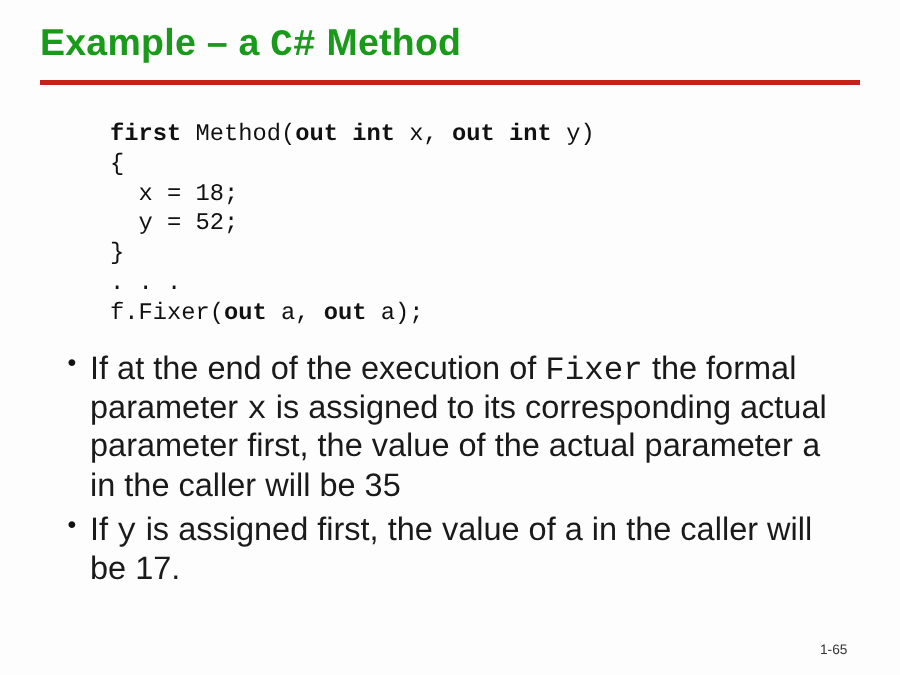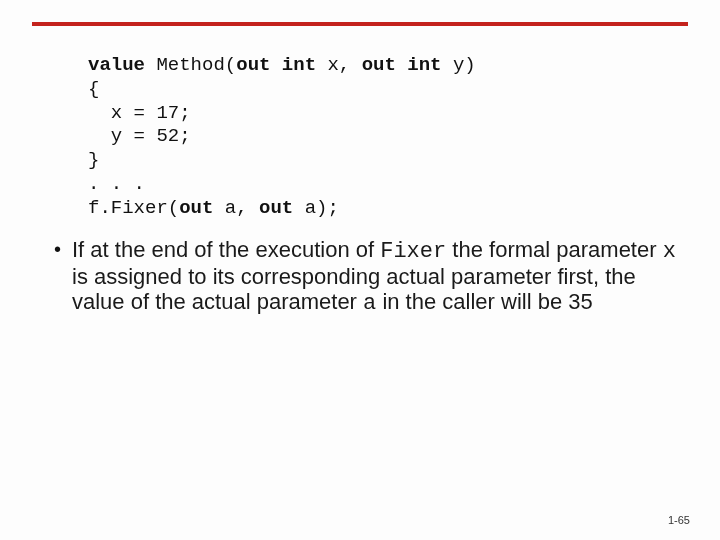--- a/index.html
+++ b/index.html
@@ -48,63 +48,69 @@
   }
   .code .kw { font-weight: 700; }
   .bullets {
     list-style: none;
     margin: 0;
     padding: 0 8px 0 22px;
   }
   .bullets > li {
     position: relative;
     font-family: "Trebuchet MS", Verdana, sans-serif;
-    font-size: 22px;
+    font-size: 26px;
     line-height: 1.12;
     margin: 0 0 6px 0;
     padding-left: 18px;
     color: #1a1a1a;
   }
   .bullets > li::before {
     content: "•";
     position: absolute;
     left: 0;
     top: 0;
     font-size: 20px;
     color: #111;
   }
   .bullets .monoinline {
     font-family: "Courier New", Courier, monospace;
   }
   .footer {
     position: absolute;
-    right: 30px;
+    right: 42px;
     bottom: 14px;
     font-family: Arial, sans-serif;
     font-size: 11px;
     color: #333;
   }
 </style>
 </head>
 <body>
 
 <div class="slide">
 
+  <h1 class="title">
+    <span>Example – a </span><span class="mono">C#</span><span> Method</span>
+  </h1>
 
   <div class="rule"></div>
 
-  <div class="code"><span class="kw">value</span><span> Method(</span><span class="kw">out int</span><span> x, </span><span class="kw">out int</span><span> y)</span>
+  <div class="code"><span class="kw">first</span><span> Method(</span><span class="kw">out int</span><span> x, </span><span class="kw">out int</span><span> y)</span>
 <span>{</span>
-<span>  x = 17;</span>
+<span>  x = 18;</span>
 <span>  y = 52;</span>
 <span>}</span>
 <span>. . .</span>
 <span>f.Fixer(</span><span class="kw">out</span><span> a, </span><span class="kw">out</span><span> a);</span></div>
 
   <ul class="bullets">
     <li>
       <span>If at the end of the execution of </span><span class="monoinline">Fixer</span><span> the formal parameter </span><span class="monoinline">x</span><span> is assigned to its corresponding actual parameter first, the value of the actual parameter </span><span class="monoinline">a</span><span> in the caller will be 35</span>
     </li>
+    <li>
+      <span>If </span><span class="monoinline">y</span><span> is assigned first, the value of a in the caller will be 17.</span>
+    </li>
   </ul>
 
   <div class="footer">1-65</div>
 
 </div>
 
 </body></html>

